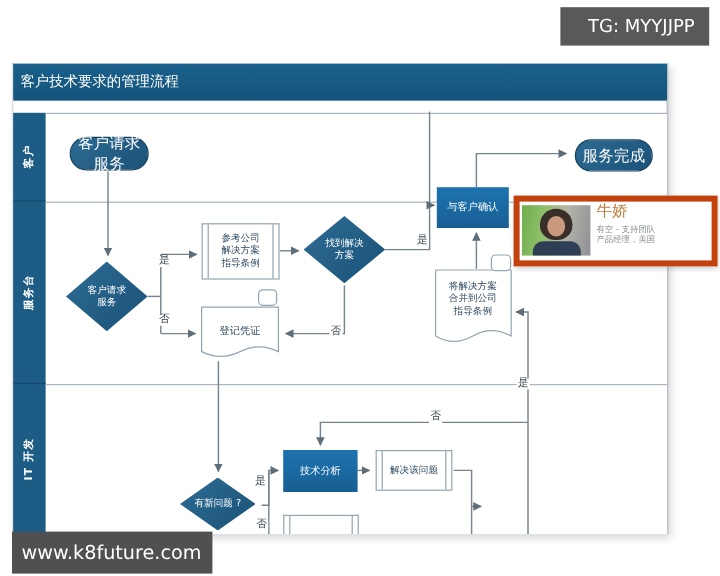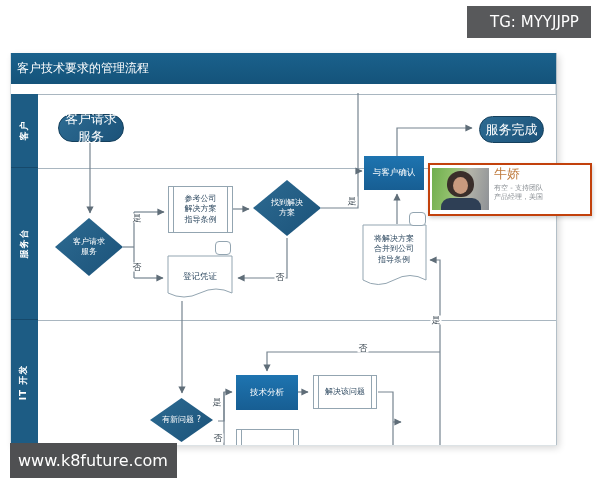--- a/index.html
+++ b/index.html
@@ -23,21 +23,21 @@
   .rect{font-size:8.5px;}
   .diamond{clip-path:polygon(50% 0,100% 50%,50% 100%,0 50%);font-size:8px;line-height:1.25;justify-content:center;}
   .wbox{background:#fff;border:1px solid #93a5b1;color:#2e4960;font-size:8px;line-height:1.3;}
   .predef::before{content:"";position:absolute;left:4px;right:4px;top:0;bottom:0;
                   border-left:1px solid #93a5b1;border-right:1px solid #93a5b1;}
   .wrap{word-break:break-all;}
   .doc-text{position:absolute;text-align:center;color:#2e4960;font-size:8px;line-height:1.3;word-break:break-all;}
   .balloon{position:absolute;background:#fff;border:1px solid #93a5b1;border-radius:4px;}
   .edge-label{position:absolute;transform:translate(-50%,-50%);font-size:9px;color:#3c4852;background:#fff;padding:0 1px;line-height:1;}
   
-  #contact-card{left:428px;top:163px;width:160px;height:49px;background:#fff;border:2px solid #c2410c;
+  #contact-card{left:428px;top:163px;width:160px;height:49px;background:#fff;border:5px solid #c2410c;
                 box-shadow:1px 2px 4px rgba(0,0,0,.18);z-index:50;}
   #card-photo{left:2px;top:3px;width:57px;height:42px;overflow:hidden;
               background:linear-gradient(100deg,#6fae4e 0%,#8fbf6a 32%,#b4b4a9 60%,#8e9196 100%);}
   .hair{position:absolute;left:15px;top:3px;width:27px;height:26px;background:#3a2e2a;border-radius:50% 50% 46% 46%;}
   .face{position:absolute;left:21px;top:9px;width:15px;height:17px;background:#c99a7e;border-radius:50%;}
   .overalls{position:absolute;left:9px;top:30px;width:40px;height:13px;background:#2e3f55;border-radius:9px 9px 0 0;}
   #card-name{left:64px;top:2px;font-size:13px;color:#bf7a3c;line-height:1.1;}
   #card-status{left:64px;top:18px;font-size:7px;color:#8a8f94;}
   #card-title{left:64px;top:27px;font-size:7px;color:#8a8f94;}
   .act-btn{position:absolute;top:197px;width:14px;height:14px;border-radius:50%;background:#22a9e2;

